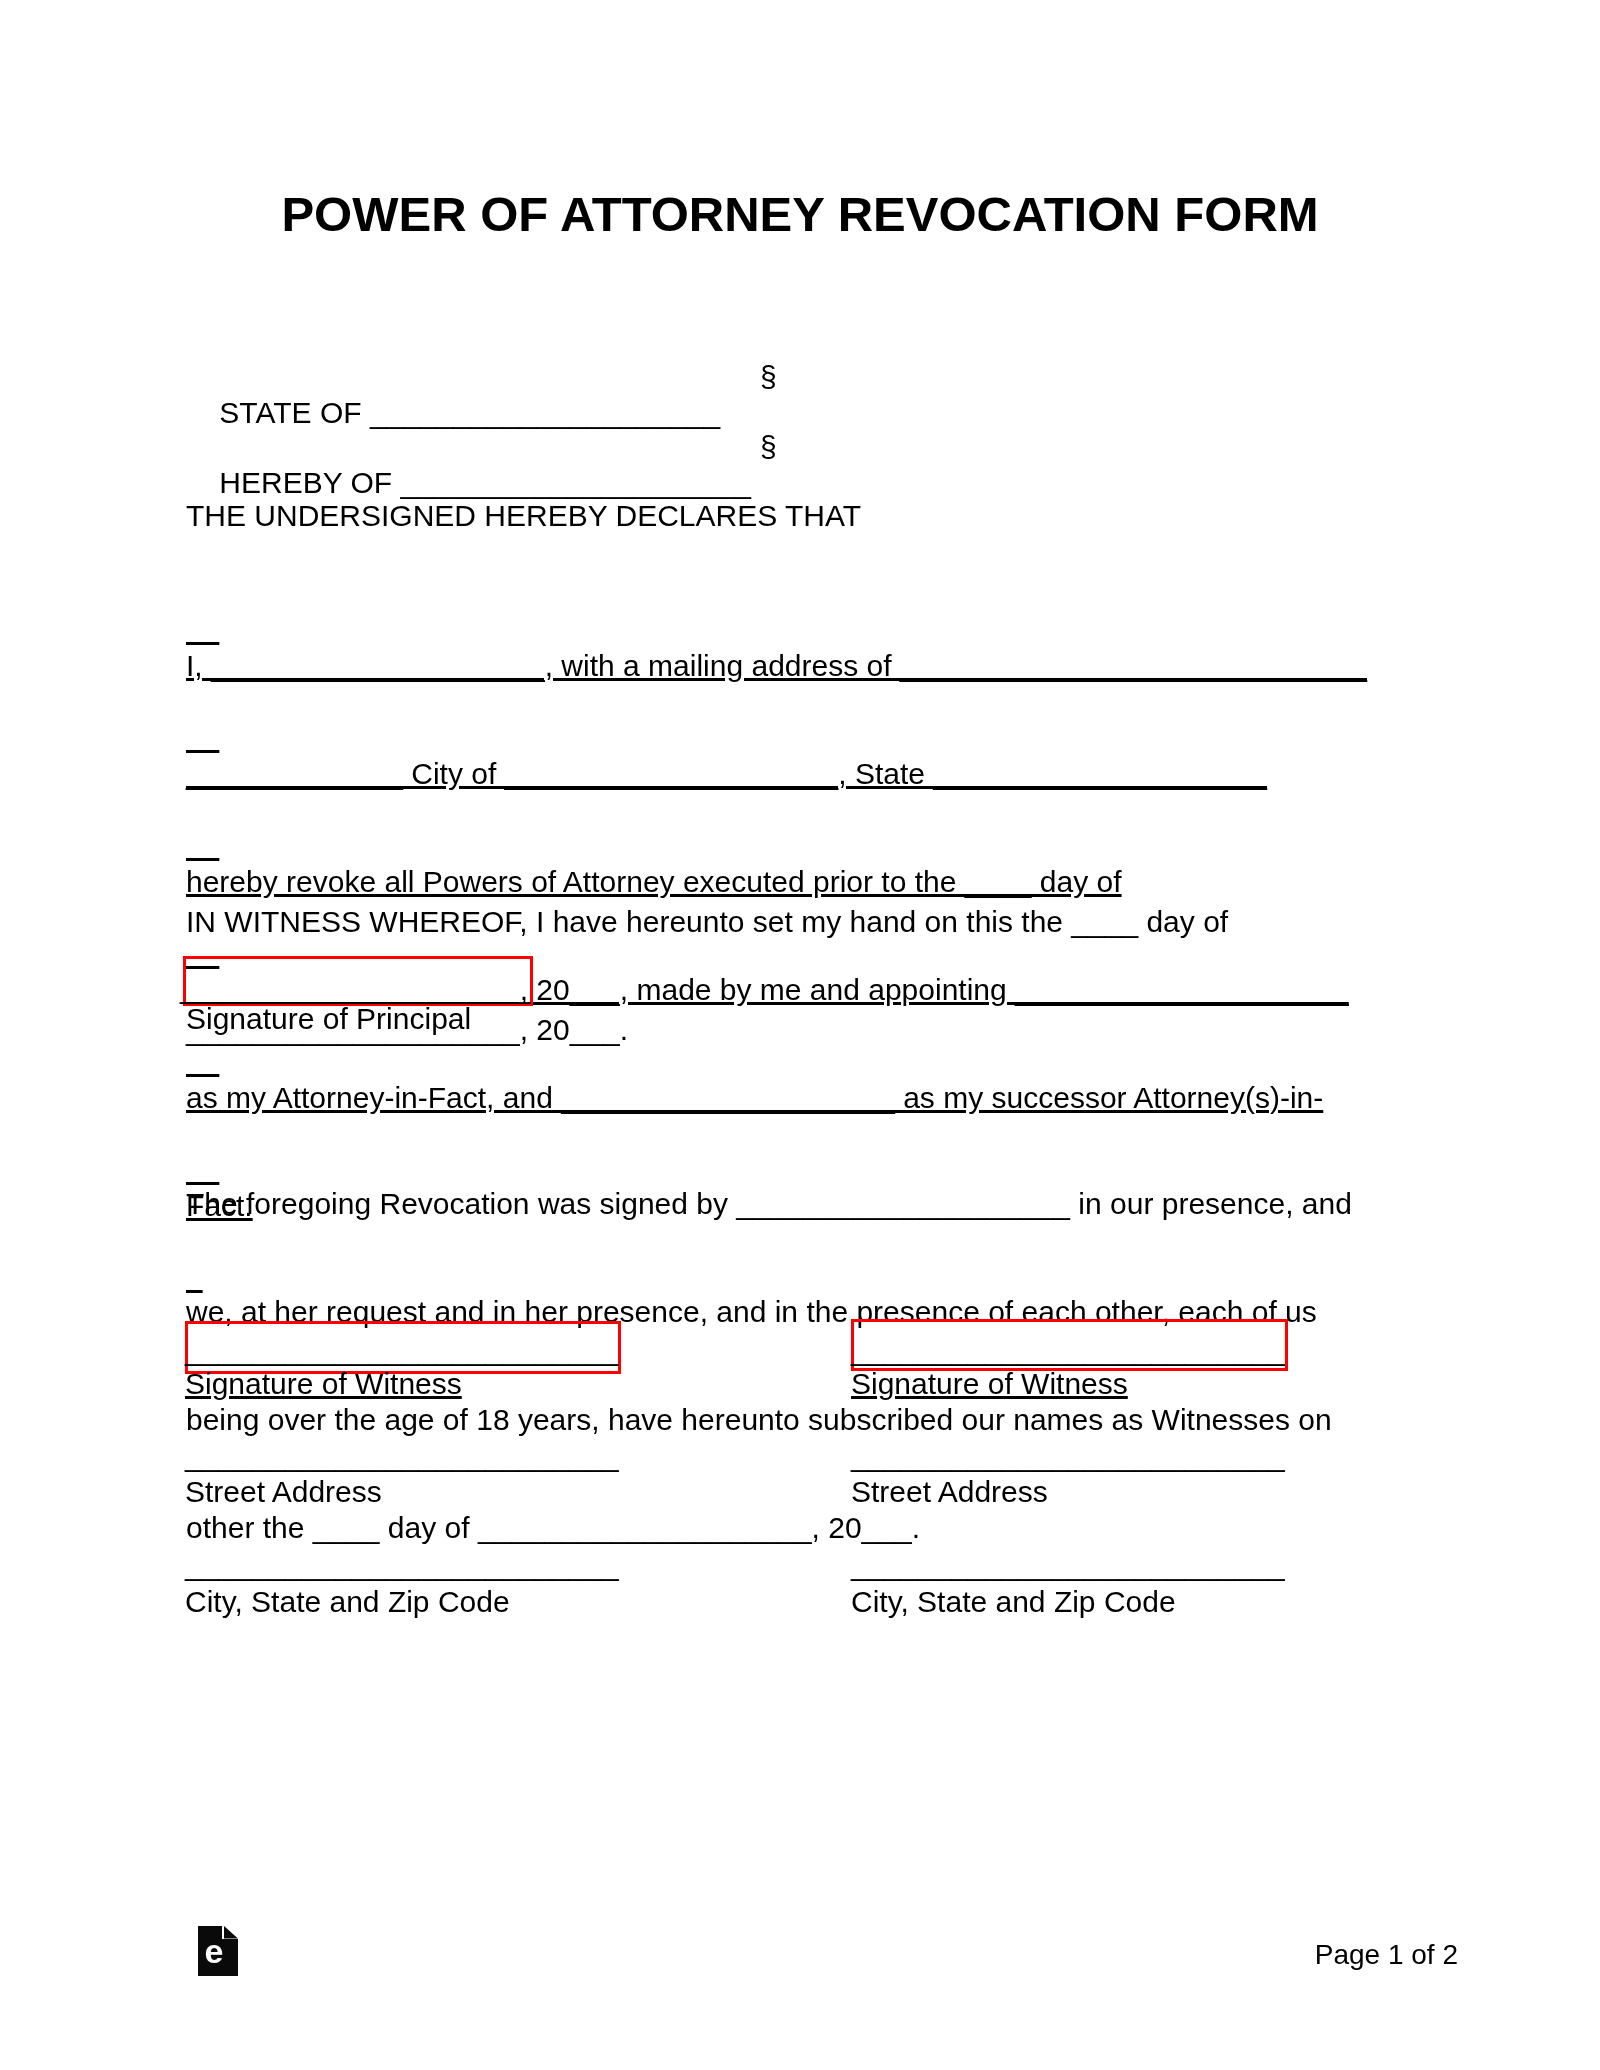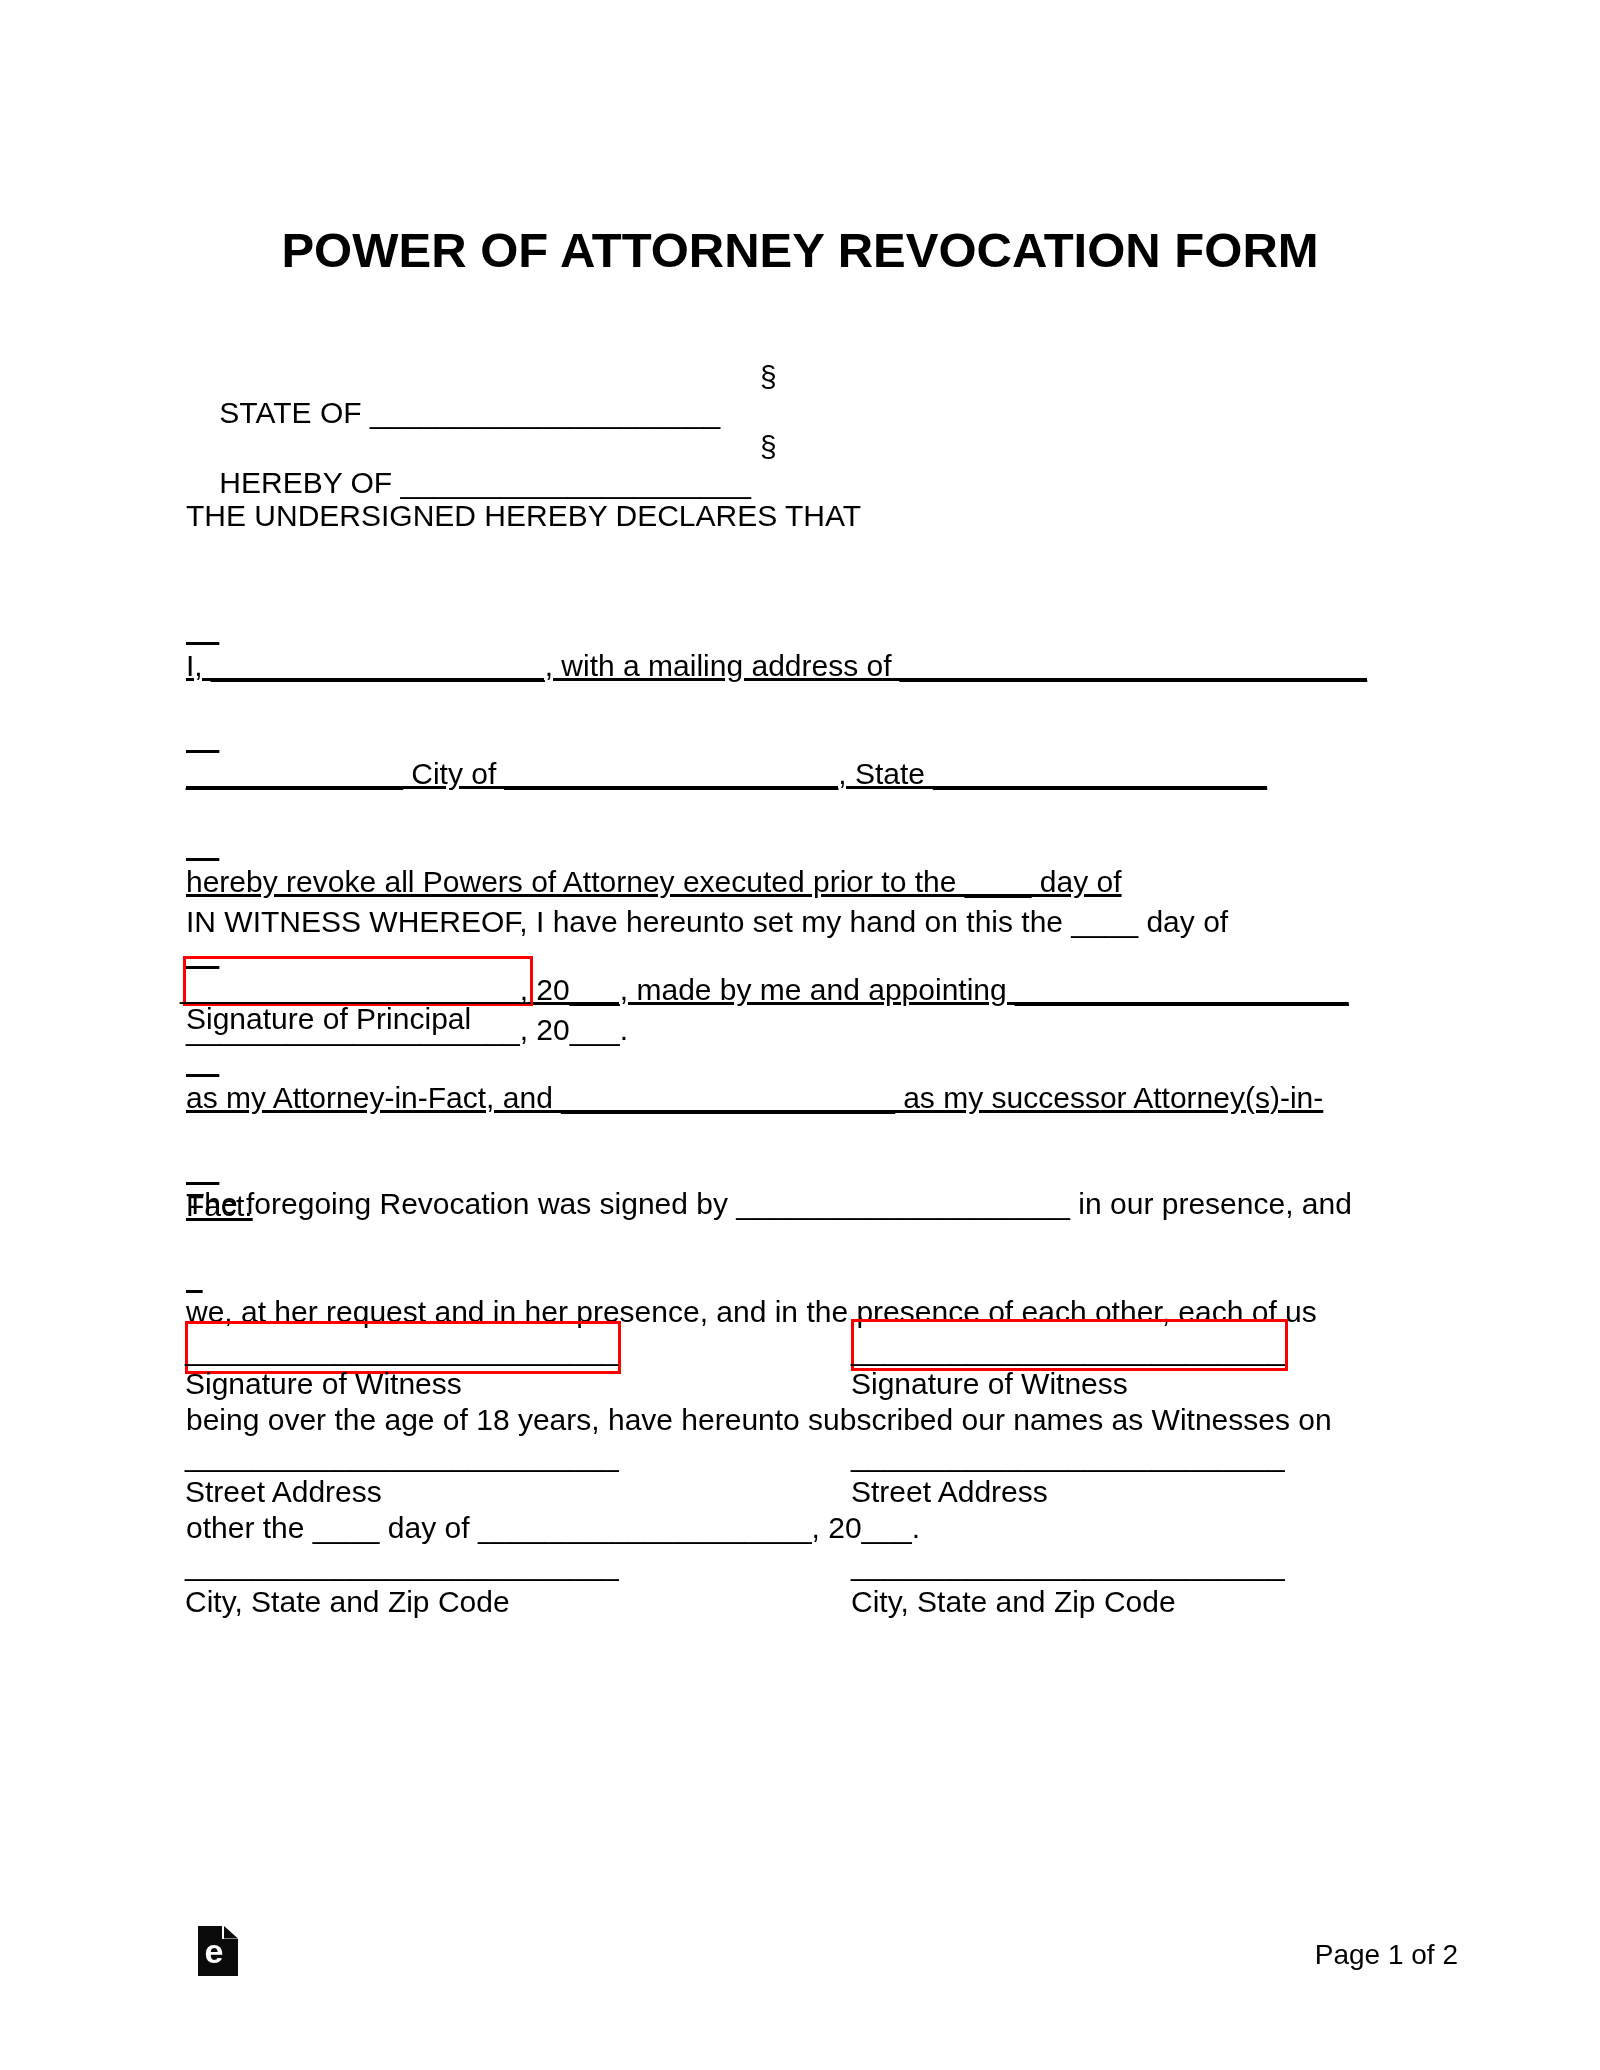--- a/index.html
+++ b/index.html
@@ -10,21 +10,20 @@
     color:#000000;
     font-family:"Liberation Sans",sans-serif;
     overflow:hidden;
   }
   .abs{position:absolute;white-space:pre;}
   .title{
     top:186px;left:0;width:1600px;
     text-align:center;
     font-size:49px;font-weight:bold;line-height:1.15;
     letter-spacing:0px;
-    margin-top:36px;
   }
   .body-text{font-size:30px;line-height:36px;}
   .row{left:186px;}
   .row-state{top:359px;}
   .row-county{top:429px;}
   .row-declares{top:498px;}
   .sect{position:absolute;left:574px;top:0;}
   .para{position:absolute;left:186px;}
   .para-revocation{top:576px;text-decoration:underline;}
   .para-whereof{top:832px;}
@@ -32,21 +31,21 @@
   .pline{white-space:pre;}
   .redbox{position:absolute;border:3px solid #fe0000;background:transparent;}
   .box-principal{left:183px;top:956px;width:344px;height:44px;}
   .box-witness-left{left:185px;top:1321px;width:430px;height:47px;}
   .box-witness-right{left:851px;top:1319px;width:431px;height:46px;}
   .col-left{left:185px;}
   .col-right{left:851px;}
   .y-principal-line{top:970px;left:180px;}
   .y-principal-label{top:1001px;left:186px;}
   .y-sig-line{top:1332px;}
-  .y-sig-label{top:1366px;}
+  .y-sig-label{top:1366px;text-decoration:underline;}
   .y-street-line{top:1438px;}
   .y-street-label{top:1474px;}
   .y-city-line{top:1547px;}
   .y-city-label{top:1584px;}
   .footer-logo{position:absolute;left:198px;top:1926px;width:40px;height:50px;}
   .page-label{top:1938px;right:142px;left:auto;font-size:28px;line-height:34px;text-align:right;}
 </style>
 </head>
 <body>
 

